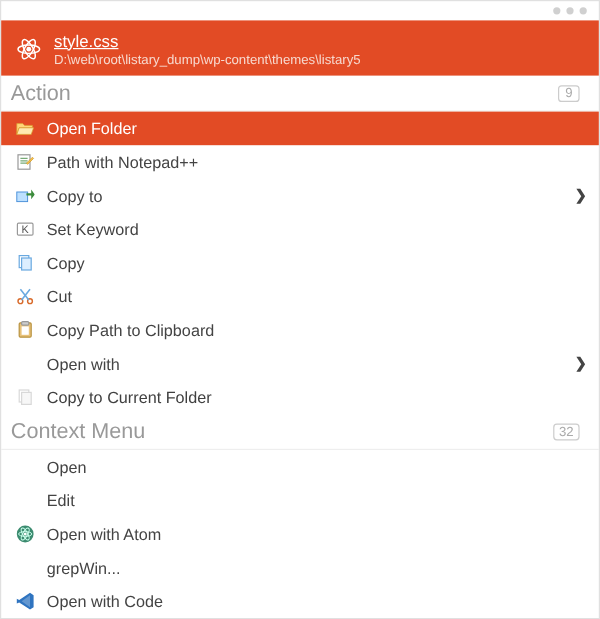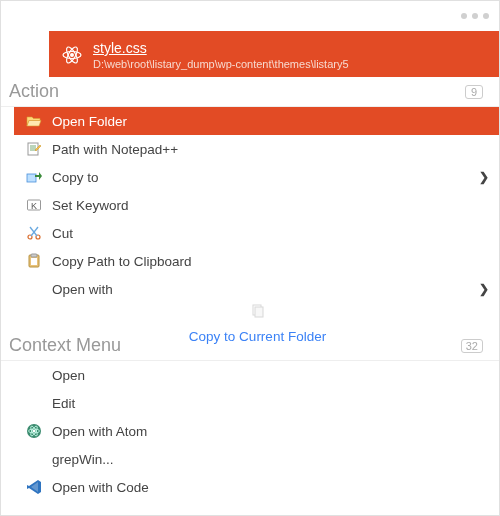--- a/index.html
+++ b/index.html
@@ -32,21 +32,20 @@
     width: 6px; height: 6px; border-radius: 50%;
     background: #d0d0d0;
   }
   .header {
     background: #e24b25;
     color: #fff;
     padding: 8px 10px 6px 10px;
     display: flex;
     align-items: center;
     gap: 8px;
-    margin-left: 48px;
   }
   .header-icon {
     width: 26px; height: 26px;
     display: flex; align-items: center; justify-content: center;
     flex-shrink: 0;
   }
   .header-text { display: flex; flex-direction: column; line-height: 1.3; }
   .file-name { text-decoration: underline; font-size: 14px; }
   .file-path { font-size: 11px; color: #f7d9cf; }
   .section-label {
@@ -61,35 +60,35 @@
   }
   .section-badge {
     border: 1px solid #ccc;
     border-radius: 3px;
     font-size: 11px;
     color: #aaa;
     padding: 0 4px;
     min-width: 18px;
     text-align: center;
   }
-  .menu { display: flex; flex-direction: column; margin-left: 13px; }
+  .menu { display: flex; flex-direction: column; }
   .item {
     display: flex;
     align-items: center;
     height: 28px;
     padding: 0 10px 0 12px;
     gap: 10px;
     color: #444;
     position: relative;
   }
   .item.selected {
     background: #e24b25;
     color: #fff;
   }
-  .item.disabled { color: #3b82f6; flex-direction: column; }
+  .item.disabled { color: #404040; }
   .item .icon {
     width: 16px; height: 16px;
     display: flex; align-items: center; justify-content: center;
     flex-shrink: 0;
   }
   .item .label { flex: 1; font-size: 13.5px; }
   .item .sub-arrow {
     font-size: 12px;
     color: inherit;
     font-weight: bold;
@@ -166,20 +165,29 @@
     <div class="item">
       <span class="icon">
         <svg width="16" height="16" viewBox="0 0 16 16">
           <rect x="1.5" y="3" width="13" height="10" rx="1" fill="#fff" stroke="#999"></rect>
           <text x="8" y="11.5" text-anchor="middle" font-size="9" fill="#555" font-family="Arial">K</text>
         </svg>
       </span>
       <span class="label">Set Keyword</span>
     </div>
 
+    <div class="item">
+      <span class="icon">
+        <svg width="16" height="16" viewBox="0 0 16 16">
+          <rect x="3" y="2" width="8" height="10" fill="#fff" stroke="#6aa9e0"></rect>
+          <rect x="5" y="4" width="8" height="10" fill="#dceeff" stroke="#6aa9e0"></rect>
+        </svg>
+      </span>
+      <span class="label">Copy</span>
+    </div>
 
     <div class="item">
       <span class="icon">
         <svg width="16" height="16" viewBox="0 0 16 16">
           <circle cx="4" cy="12" r="2" fill="none" stroke="#d96b2b" stroke-width="1.2"></circle>
           <circle cx="12" cy="12" r="2" fill="none" stroke="#d96b2b" stroke-width="1.2"></circle>
           <line x1="5" y1="11" x2="12" y2="2" stroke="#6aa9e0" stroke-width="1.3"></line>
           <line x1="11" y1="11" x2="4" y2="2" stroke="#6aa9e0" stroke-width="1.3"></line>
         </svg>
       </span>

